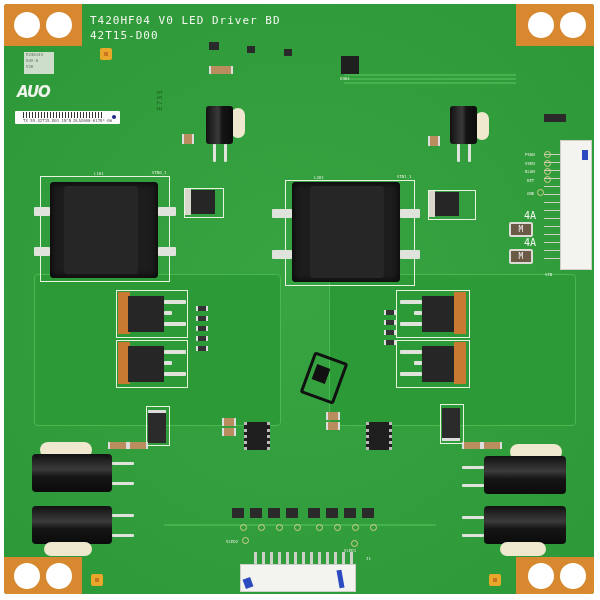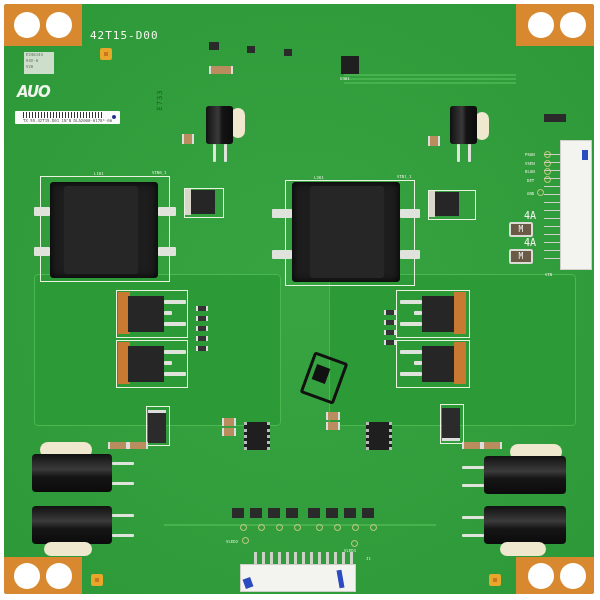--- a/index.html
+++ b/index.html
@@ -66,20 +66,21 @@
   <div class="fid" style="left:87px;top:570px;"></div>
   <div class="fid" style="left:485px;top:570px;"></div>
 
   <div class="plane" style="left:30px;top:270px;width:245px;height:150px;border-radius:4px;"></div>
   <div class="plane" style="left:325px;top:270px;width:245px;height:150px;border-radius:4px;"></div>
   <div class="trace" style="left:340px;top:70px;width:170px;height:0;"></div>
   <div class="trace" style="left:340px;top:74px;width:170px;height:0;"></div>
   <div class="trace" style="left:340px;top:78px;width:170px;height:0;"></div>
   <div class="trace" style="left:160px;top:520px;width:270px;height:0;"></div>
 
+  <div class="silk" style="left:86px;top:10px;">T420HF04 V0 LED Driver BD</div>
   <div class="silk" style="left:86px;top:25px;">42T15-D00</div>
 
   <div class="ul">
     <div>E246144</div>
     <div>94V-0</div>
     <div>V20</div>
   </div>
 
   <div class="auo">AUO</div>
 

